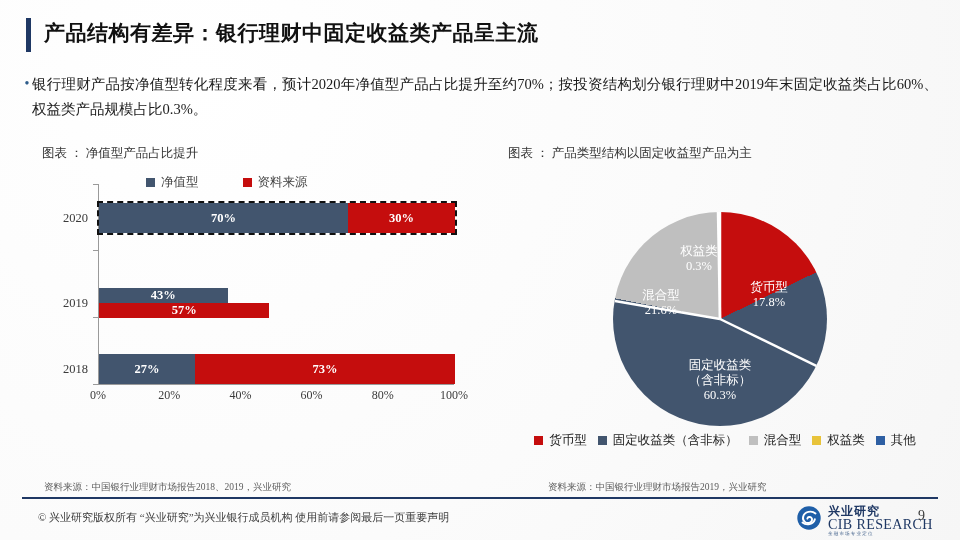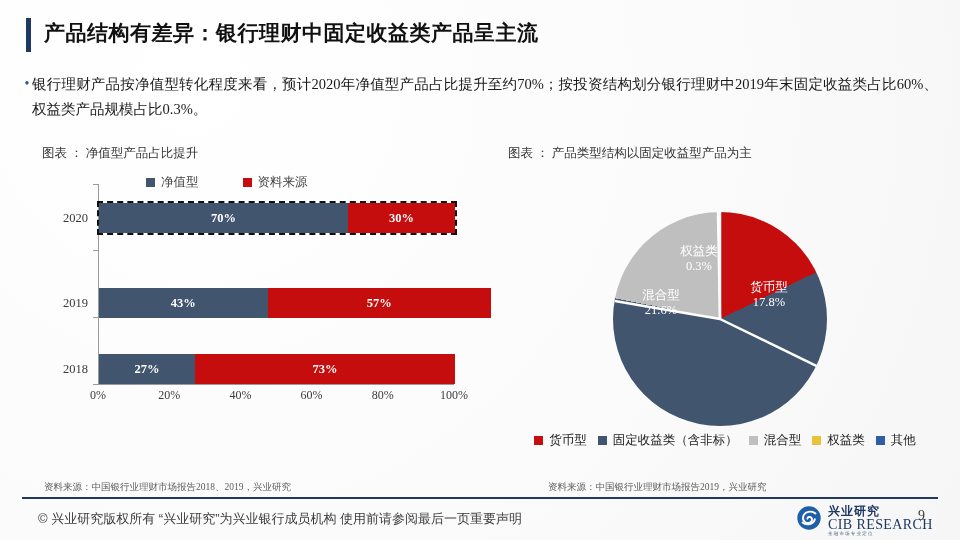--- a/index.html
+++ b/index.html
@@ -235,24 +235,24 @@
     left: 22px;
     top: 497px;
     width: 916px;
     height: 1.5px;
     background: #1f3864;
   }
   .footer-text {
     position: absolute;
     left: 38px;
     top: 510px;
-    font-size: 13px;
+    font-size: 11px;
     color: #3c3c3c;
     white-space: nowrap;
-    font-family: Liberation Sans, sans-serif;
+    font-family: Liberation Serif, serif;
   }
   .logo {
     position: absolute;
     left: 796px;
     top: 505px;
     display: flex;
     align-items: flex-start;
     gap: 6px;
   }
   .logo-mark {
@@ -329,21 +329,21 @@
         <div class="seg" style="width:70%; background:#42556e">
           <span>70%</span>
         </div>
         <div class="seg" style="width:30%; background:#c50d0d">
           <span>30%</span>
         </div>
       </div>
       <div class="dashed-box" style="left:-1px; top:17px; width:356px; height:30px;"></div>
 
       <div class="row-label" style="top:104px">2019</div>
-      <div class="bar-row" style="top:104px; width:392px;">
+      <div class="bar-row" style="top:104px; width:299px;flex-direction:column;">
         <div class="seg" style="width:43%; background:#42556e">
           <span>43%</span>
         </div>
         <div class="seg" style="width:57%; background:#c50d0d">
           <span>57%</span>
         </div>
       </div>
 
       <div class="row-label" style="top:170px">2018</div>
       <div class="bar-row" style="top:170px; width:356px;">
@@ -392,20 +392,25 @@
     <div class="pie-label" style="left:118px; top:118px; width:86px;">
       <div>混合型</div>
       <div>21.6%</div>
     </div>
 
     <div class="pie-label" style="left:228px; top:110px; width:82px;">
       <div>货币型</div>
       <div>17.8%</div>
     </div>
 
+    <div class="pie-label" style="left:160px; top:188px; width:120px;">
+      <div>固定收益类</div>
+      <div>（含非标）</div>
+      <div>60.3%</div>
+    </div>
 
     <div class="pie-legend">
       <div class="leg-item">
         <span class="leg-sw" style="background:#c50d0d"></span>
         <span>货币型</span>
       </div>
       <div class="leg-item">
         <span class="leg-sw" style="background:#42556e"></span>
         <span>固定收益类（含非标）</span>
       </div>

